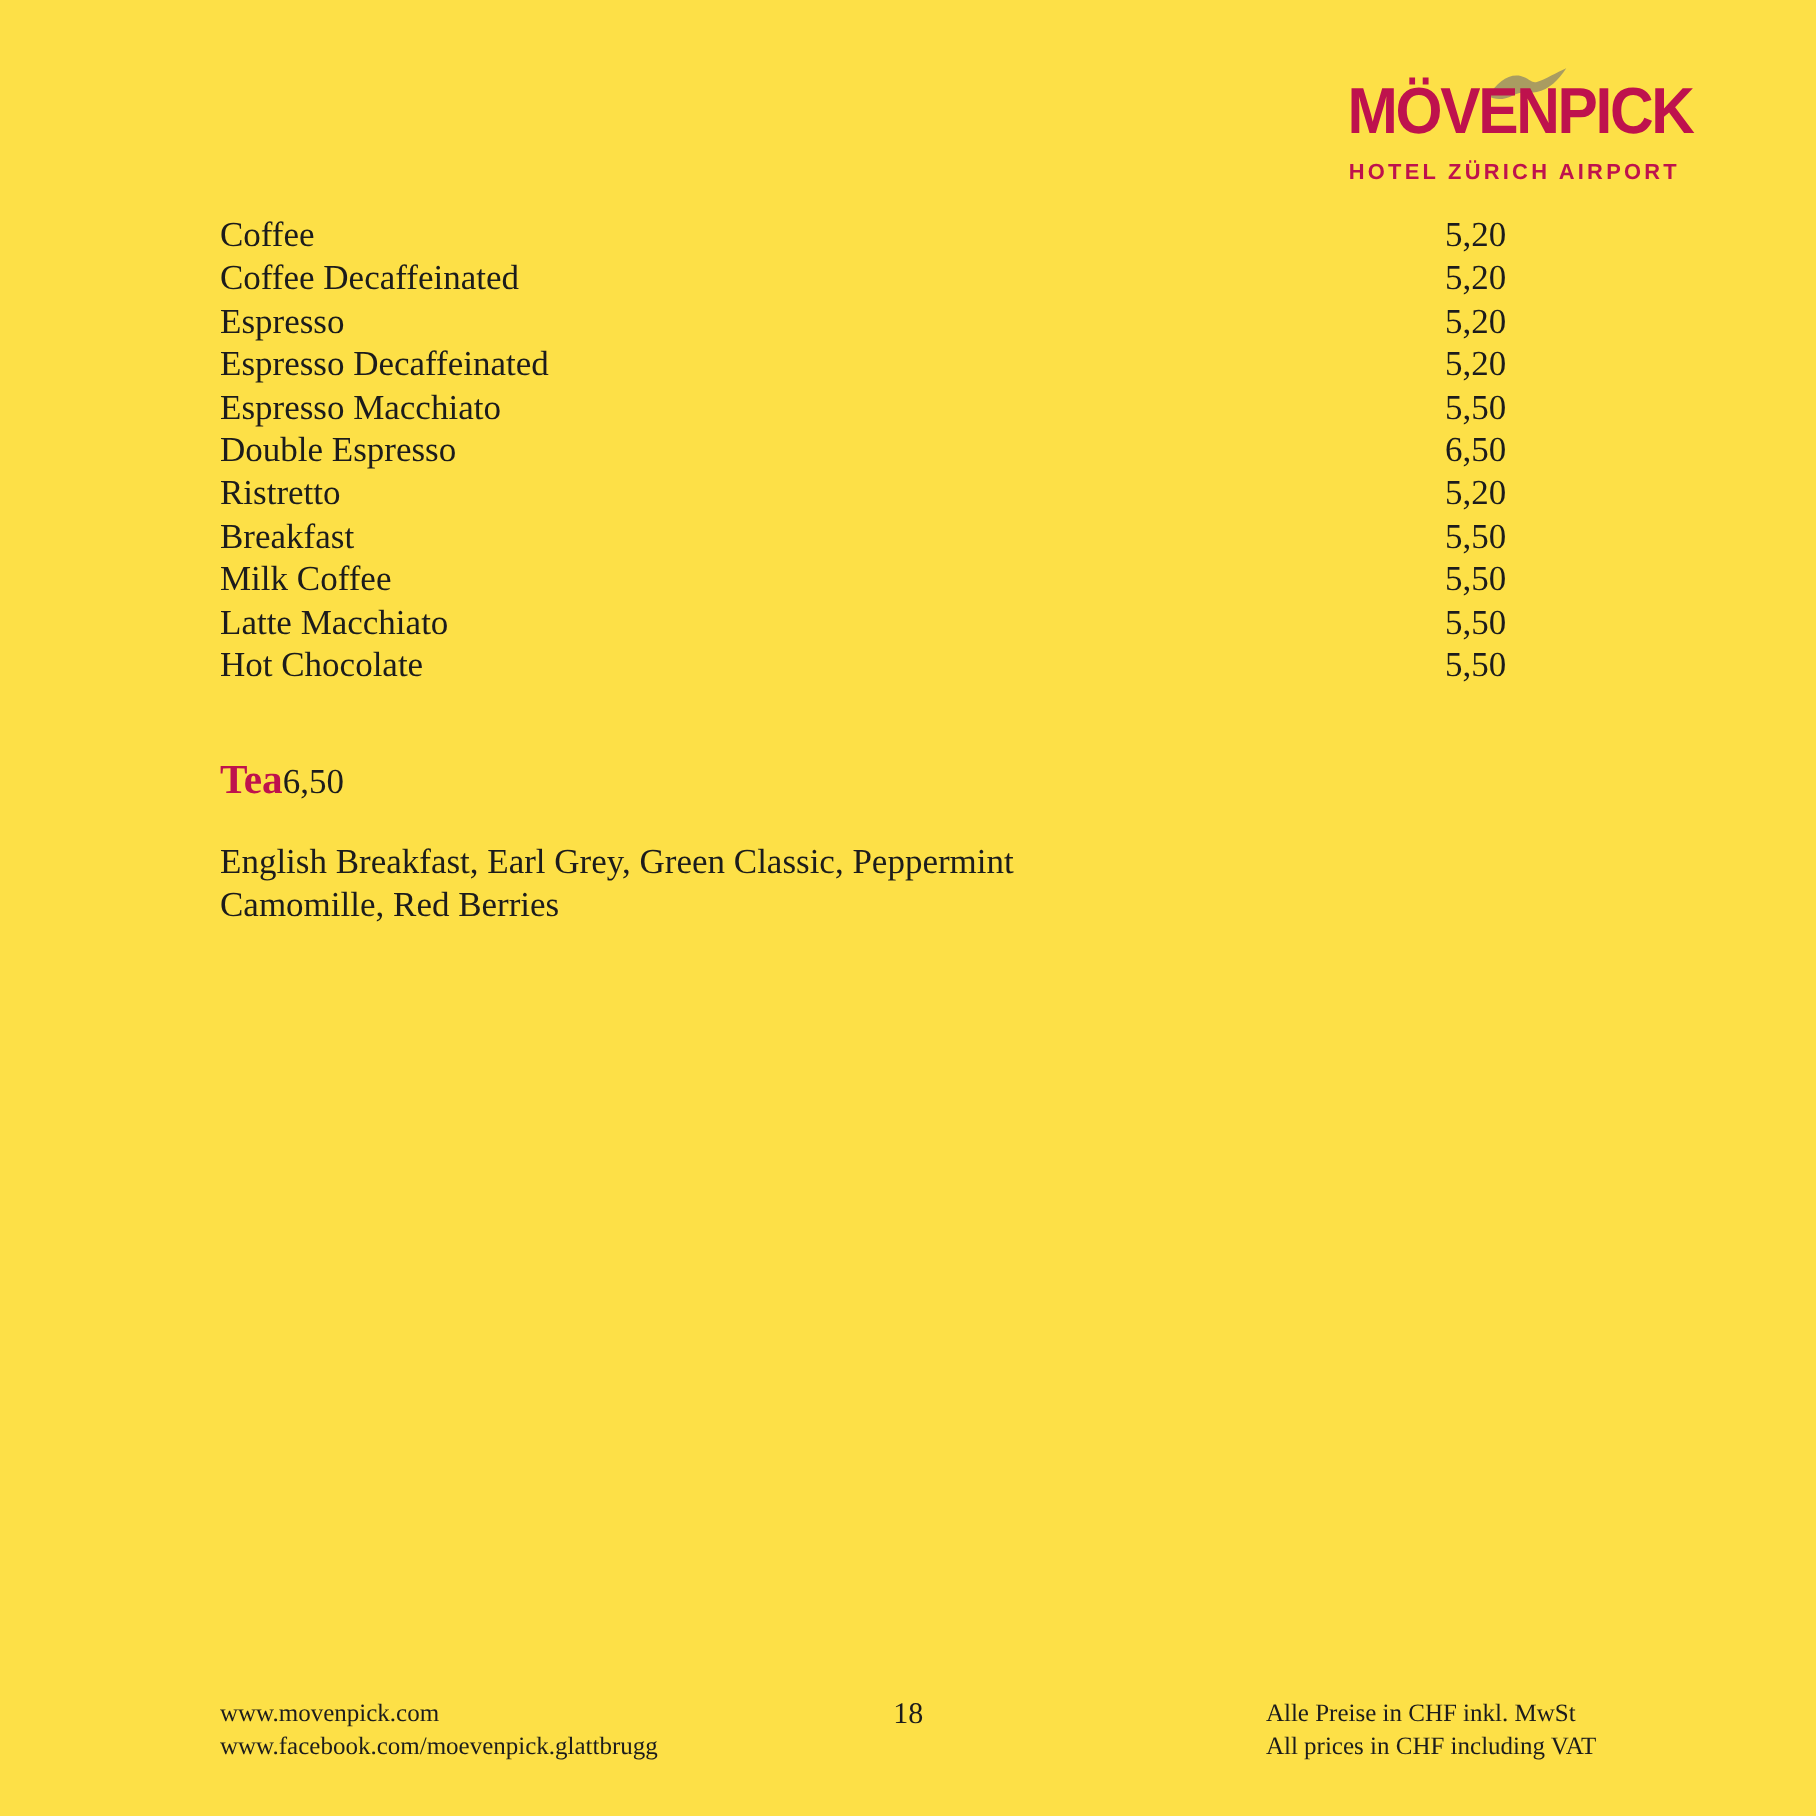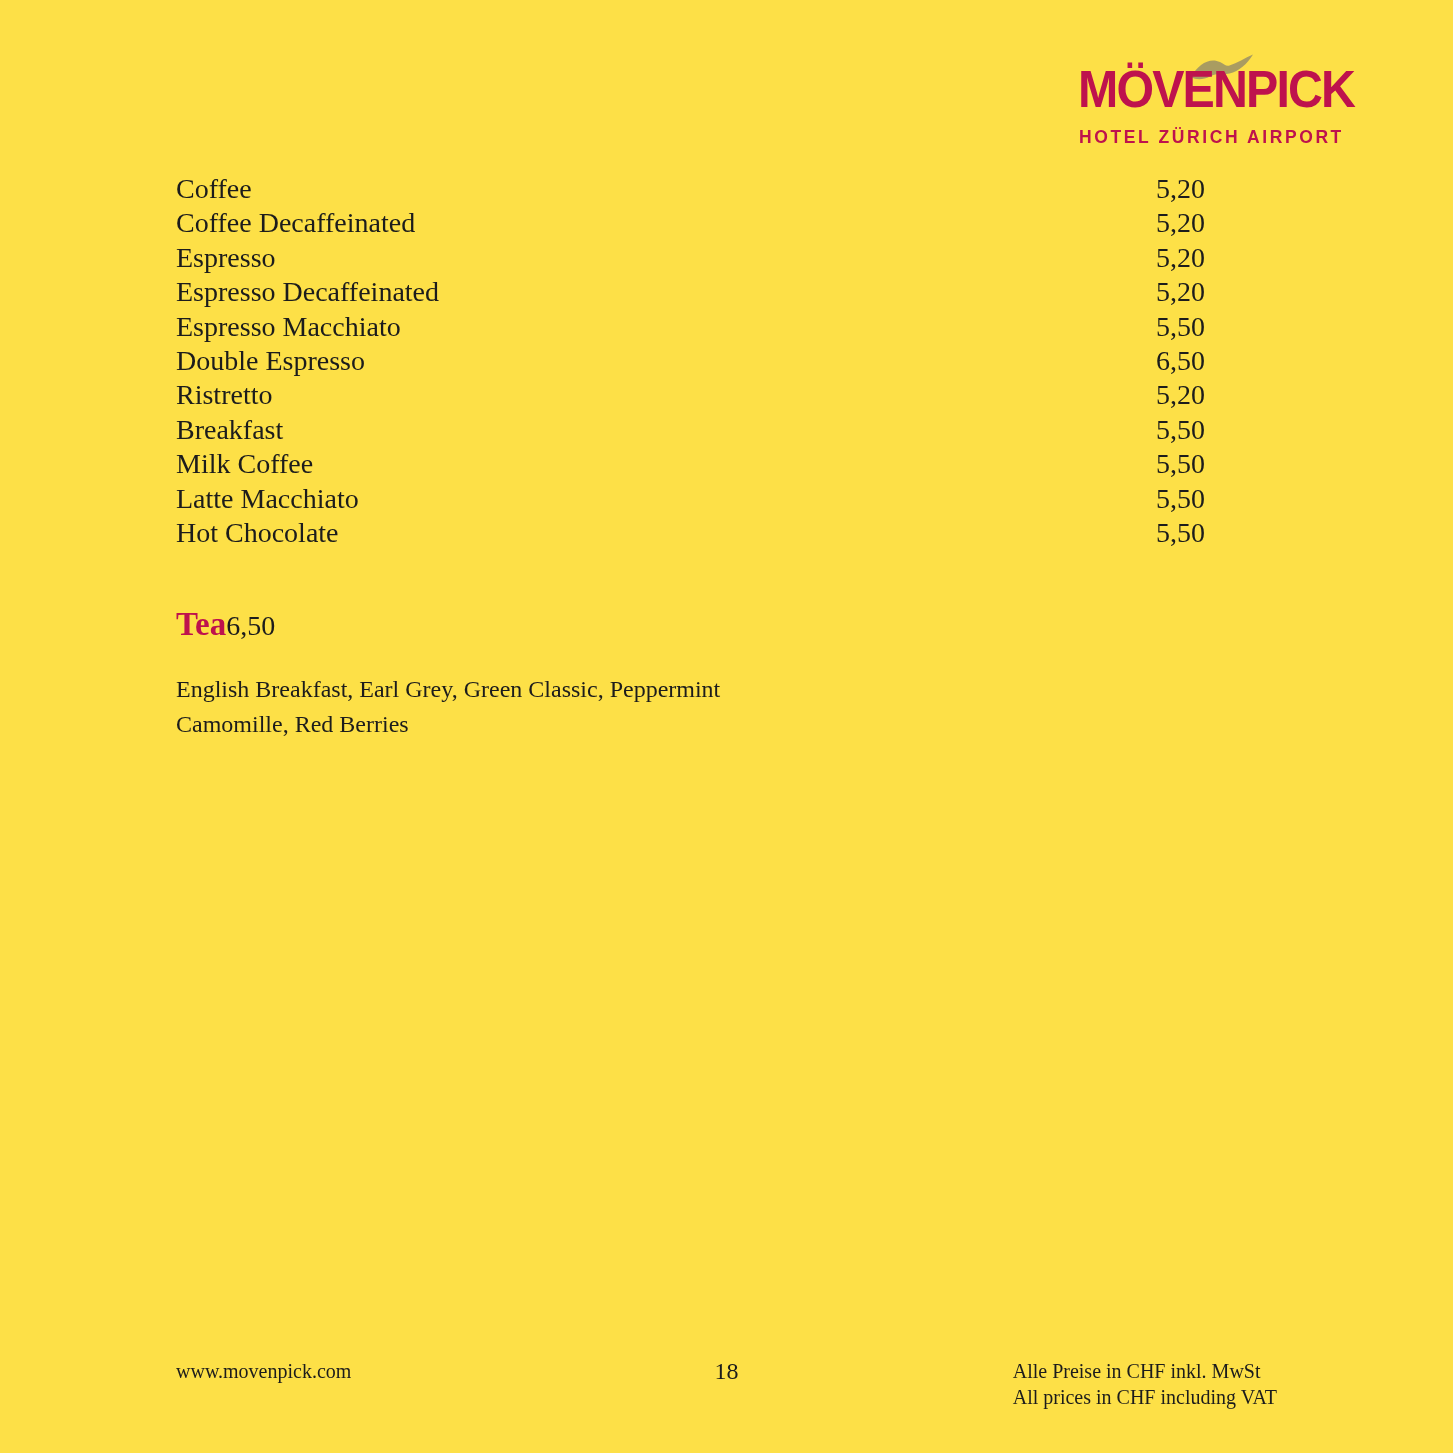--- a/index.html
+++ b/index.html
@@ -87,21 +87,21 @@
   }
   .tea-price {
     font-size: 28px;
     line-height: 40px;
   }
   .tea-desc {
     position: absolute;
     left: 176px;
     top: 672px;
     width: 900px;
-    font-size: 24px;
+    font-size: 28px;
     line-height: 35px;
   }
 
   
   .footer-left {
     position: absolute;
     left: 176px;
     top: 1358px;
     font-size: 20px;
     line-height: 26px;
@@ -189,20 +189,21 @@
     <span class="tea-title" style="color:#BE124D">Tea</span>
     <span class="tea-price">6,50</span>
   </div>
   <div class="tea-desc">
     <div>English Breakfast, Earl Grey, Green Classic, Peppermint</div>
     <div>Camomille, Red Berries</div>
   </div>
 
   <div class="footer-left">
     <div>www.movenpick.com</div>
+    <div>www.facebook.com/moevenpick.glattbrugg</div>
   </div>
   <div class="footer-page">18</div>
   <div class="footer-right">
     <div>Alle Preise in CHF inkl. MwSt</div>
     <div>All prices in CHF including VAT</div>
   </div>
 
 </div>
 
 </body></html>

